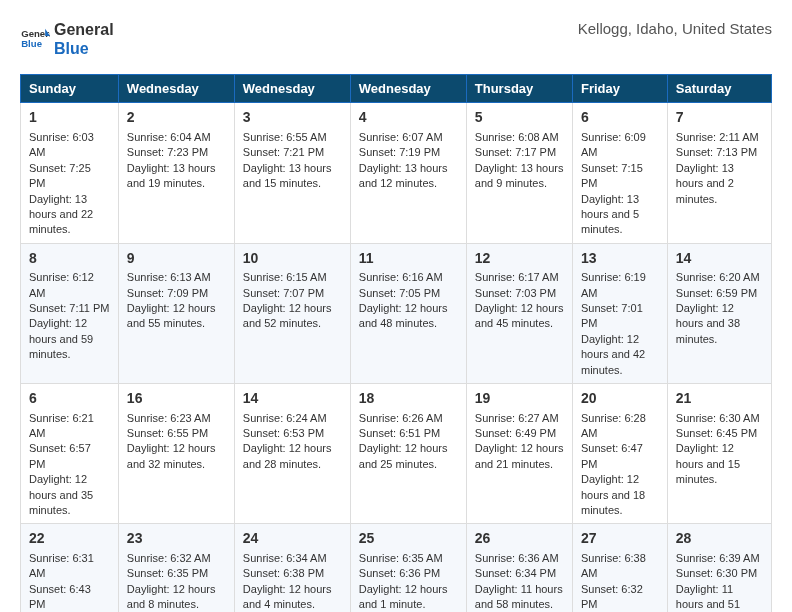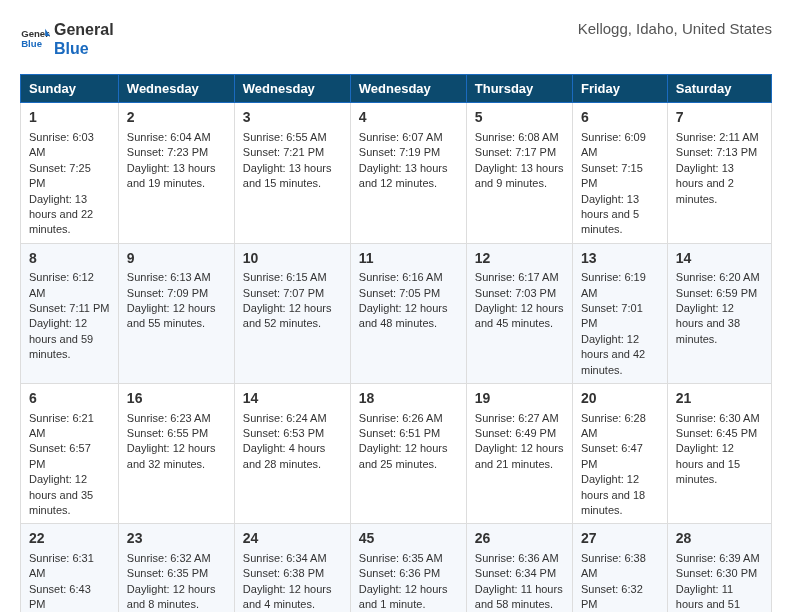--- a/index.html
+++ b/index.html
@@ -209,21 +209,21 @@
         <td>
         <span class="day-number">16</span>
         <span>Sunrise: 6:23 AM</span><br>
         <span>Sunset: 6:55 PM</span><br>
         <span>Daylight: 12 hours and 32 minutes.</span>
       </td>
         <td>
         <span class="day-number">14</span>
         <span>Sunrise: 6:24 AM</span><br>
         <span>Sunset: 6:53 PM</span><br>
-        <span>Daylight: 4 hours and 28 minutes.</span>
+        <span>Daylight: 12 hours and 28 minutes.</span>
       </td>
         <td>
         <span class="day-number">18</span>
         <span>Sunrise: 6:26 AM</span><br>
         <span>Sunset: 6:51 PM</span><br>
         <span>Daylight: 12 hours and 25 minutes.</span>
       </td>
         <td>
         <span class="day-number">19</span>
         <span>Sunrise: 6:27 AM</span><br>
@@ -256,21 +256,21 @@
         <span>Sunset: 6:35 PM</span><br>
         <span>Daylight: 12 hours and 8 minutes.</span>
       </td>
         <td>
         <span class="day-number">24</span>
         <span>Sunrise: 6:34 AM</span><br>
         <span>Sunset: 6:38 PM</span><br>
         <span>Daylight: 12 hours and 4 minutes.</span>
       </td>
         <td>
-        <span class="day-number">45</span>
+        <span class="day-number">25</span>
         <span>Sunrise: 6:35 AM</span><br>
         <span>Sunset: 6:36 PM</span><br>
         <span>Daylight: 12 hours and 1 minute.</span>
       </td>
         <td>
         <span class="day-number">26</span>
         <span>Sunrise: 6:36 AM</span><br>
         <span>Sunset: 6:34 PM</span><br>
         <span>Daylight: 11 hours and 58 minutes.</span>
       </td>

